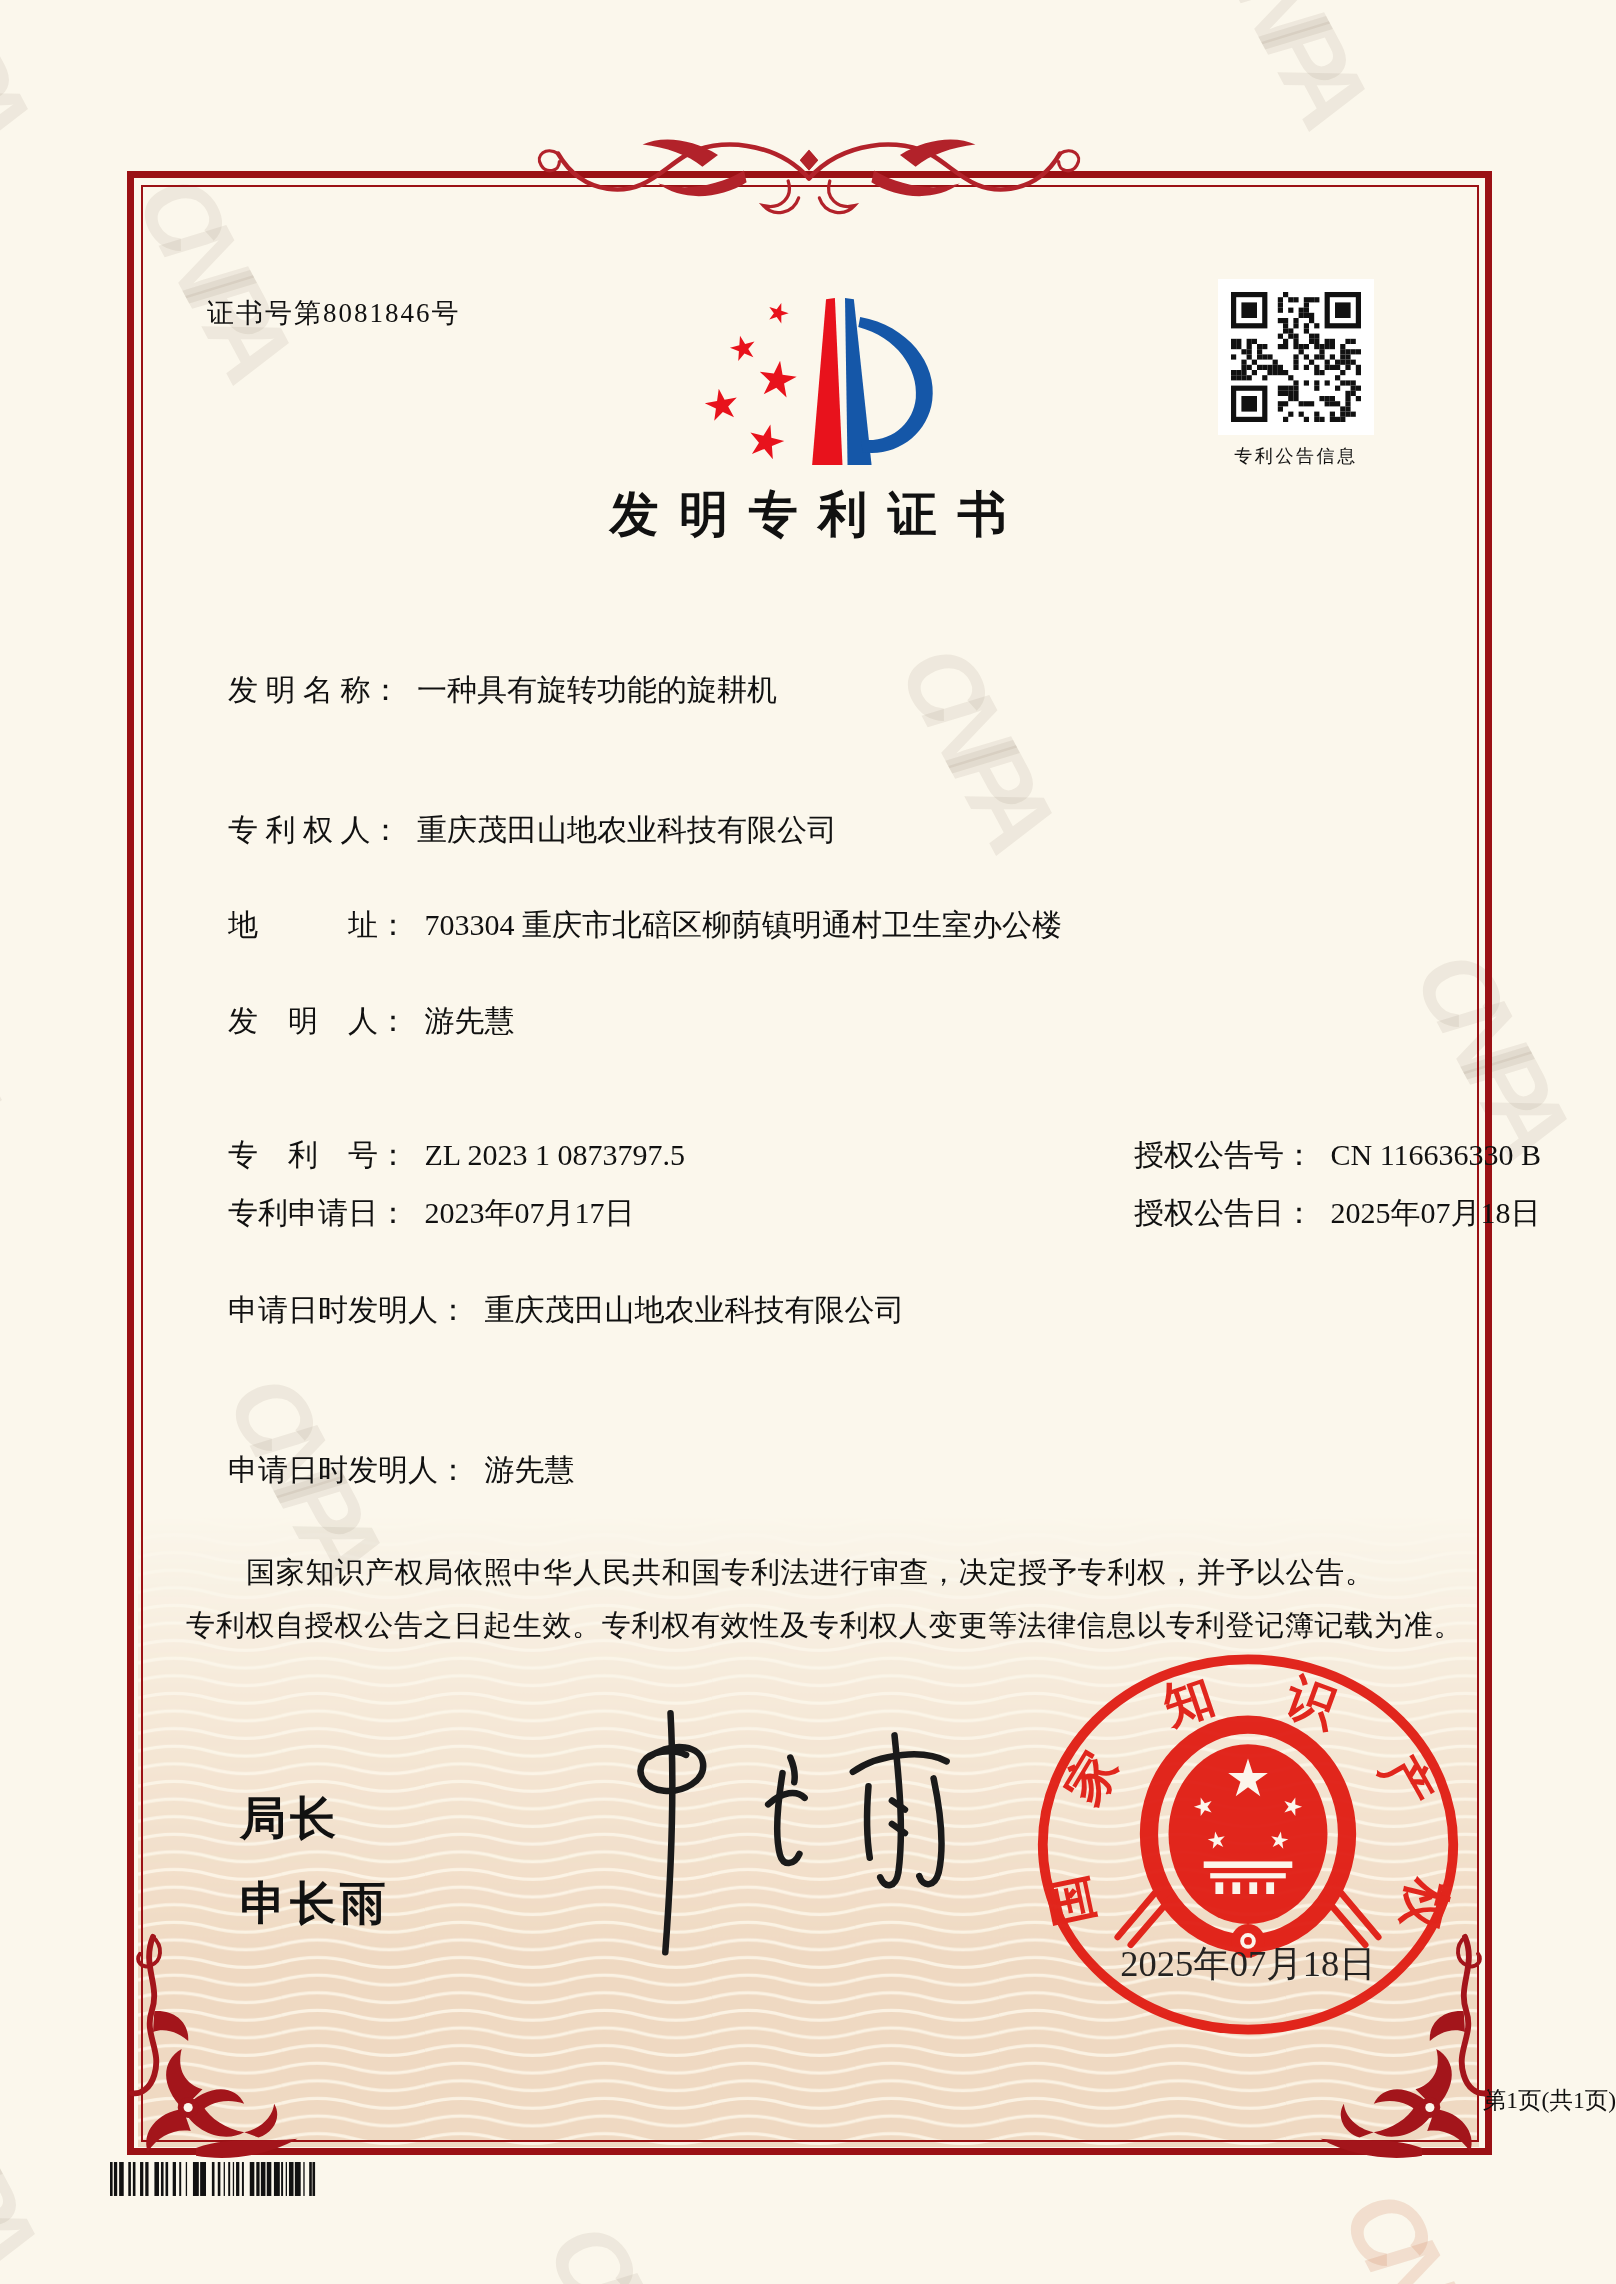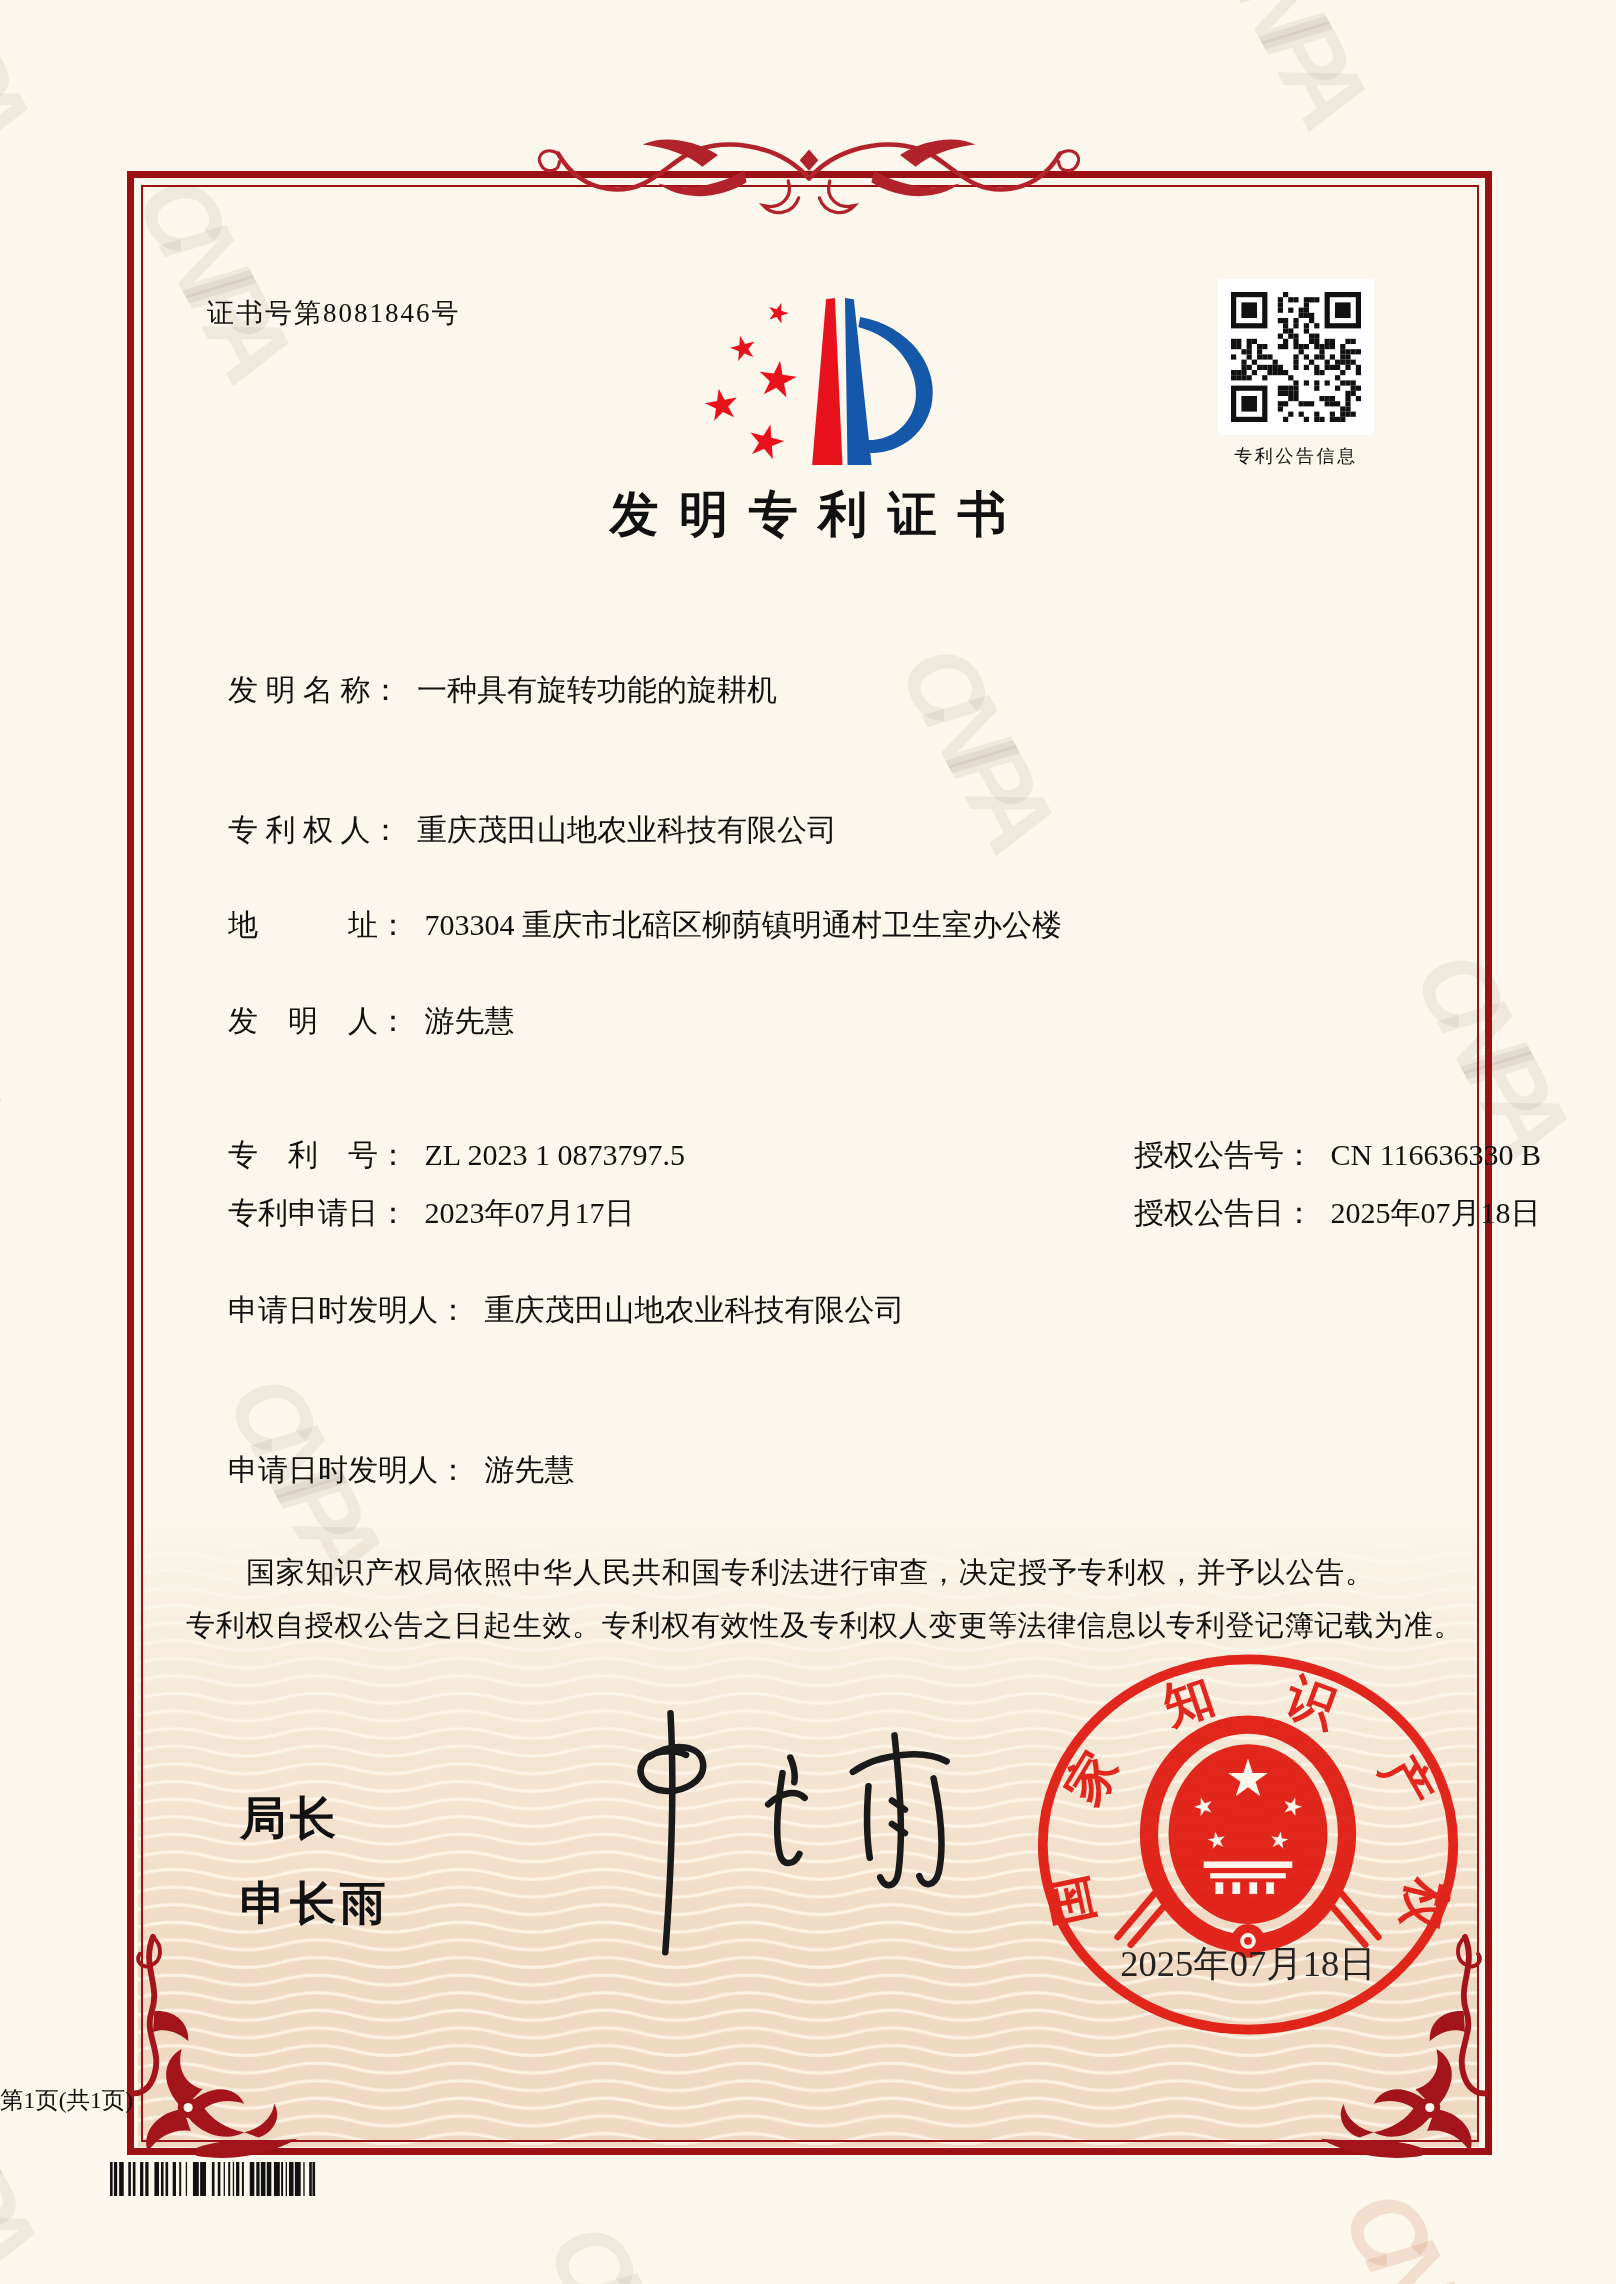--- a/index.html
+++ b/index.html
@@ -45,21 +45,21 @@
   .statement.l2{top:1606px;}
 
   
   .sig-label{position:absolute;left:240px;font-size:46px;z-index:5;
              font-family:Liberation Mono, monospace;font-weight:700;letter-spacing:3.9px;}
   .sig-svg{position:absolute;left:587px;top:1695px;z-index:5;}
 
   .seal{position:absolute;left:1033px;top:1650px;z-index:7;opacity:0.93;}
   .seal text{font-family:"Liberation Serif","DejaVu Serif",serif;}
 
-  .footer{position:absolute;left:0;top:2084px;width:1616px;text-align:left;
+  .footer{position:absolute;left:0;top:2084px;width:1616px;text-align:right;
           font-size:23.5px;z-index:5;}
   .barcode{position:absolute;left:110px;top:2162px;z-index:5;}
 </style>
 </head>
 <body>
 
 <div class="wm" style="left:-46px;top:-78px;">CNIPA</div>
 <div class="wm" style="left:215px;top:156px;">CNIPA</div>
 <div class="wm" style="left:1291px;top:-98px;">CNIPA</div>
 <div class="wm" style="left:978px;top:626px;">CNIPA</div>

